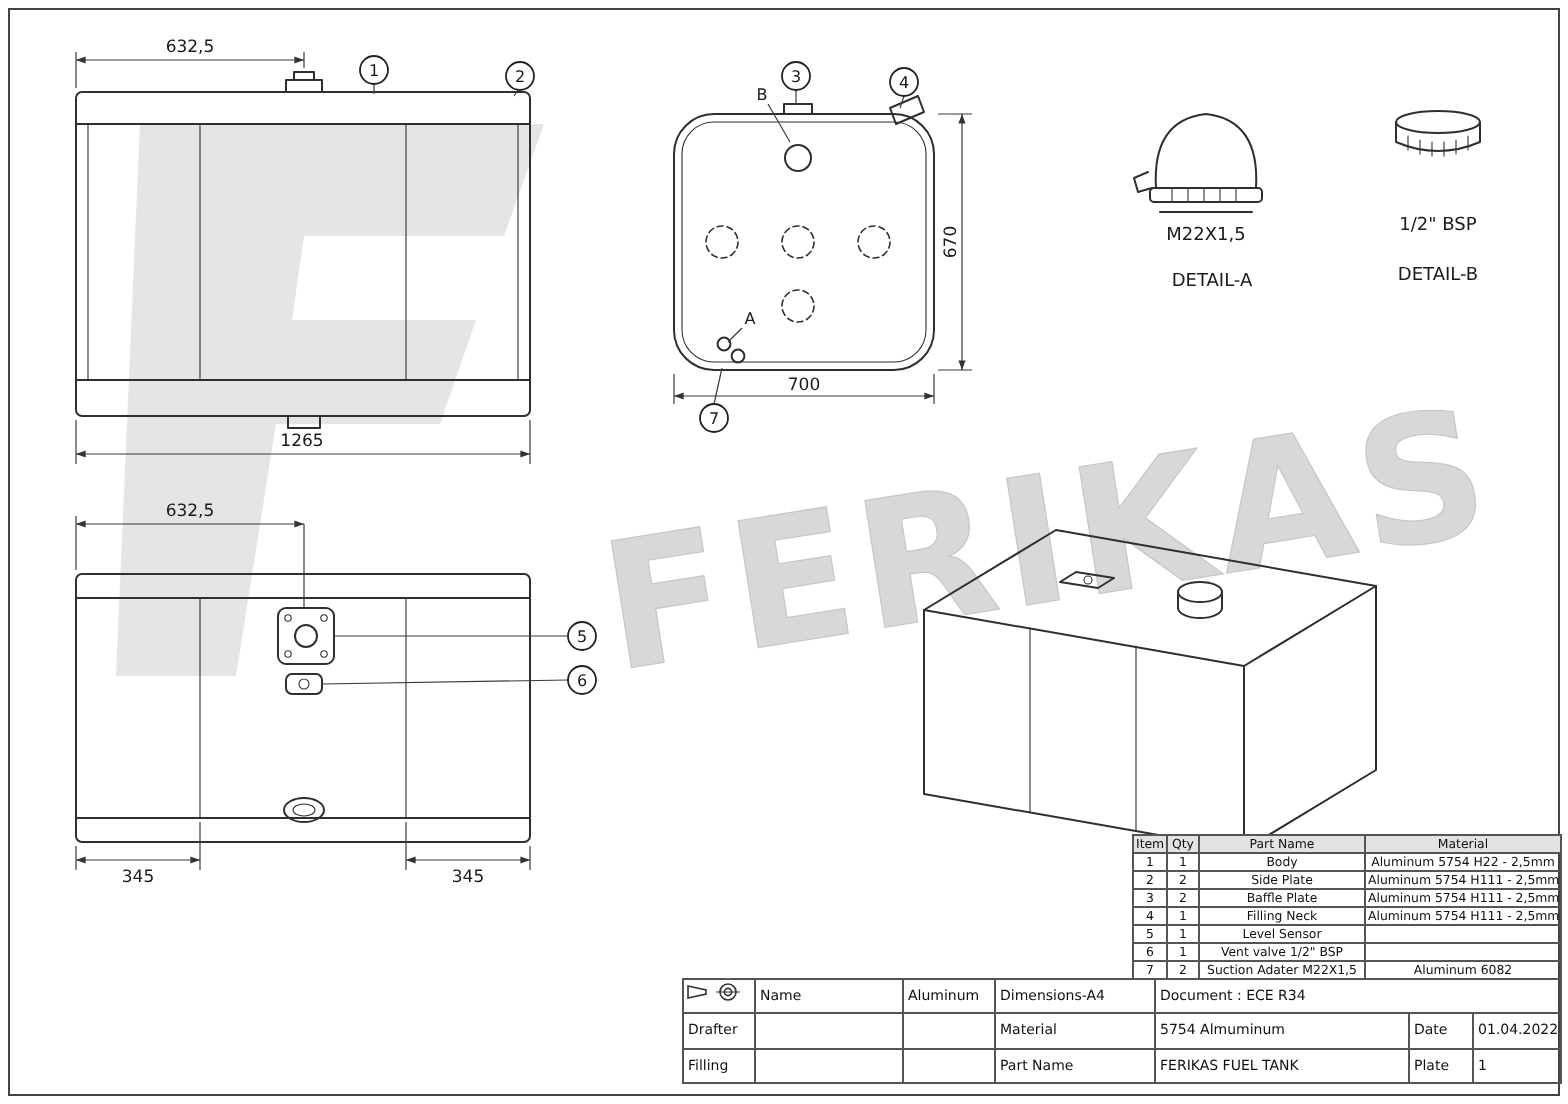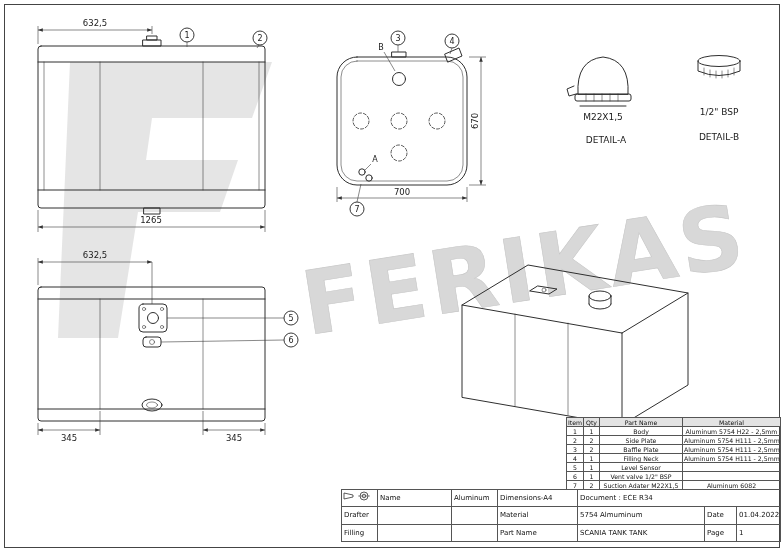--- a/index.html
+++ b/index.html
@@ -313,20 +313,20 @@
     <td>Material</td>
     <td>5754 Almuminum</td>
     <td>Date</td>
     <td>01.04.2022</td>
   </tr>
   <tr>
     <td>Filling</td>
     <td></td>
     <td></td>
     <td>Part Name</td>
-    <td>SCANIA TANK TANK</td>
-    <td>Page</td>
+    <td>FERIKAS FUEL TANK</td>
+    <td>Plate</td>
     <td>1</td>
   </tr>
 </tbody>
     </table>
 
 </div>
 
 </body></html>

